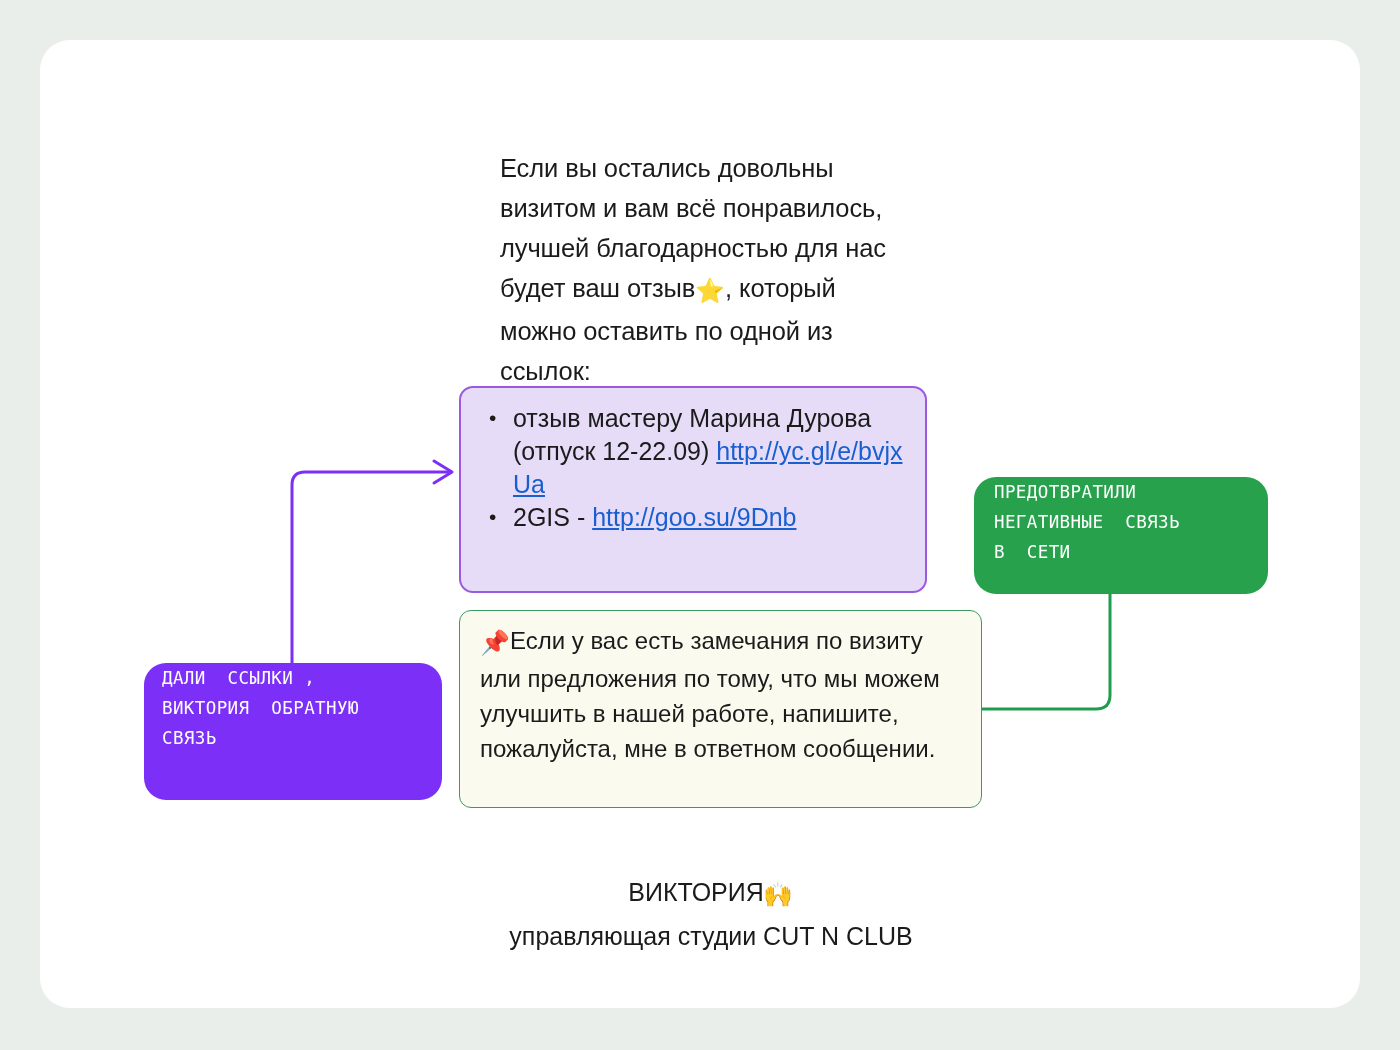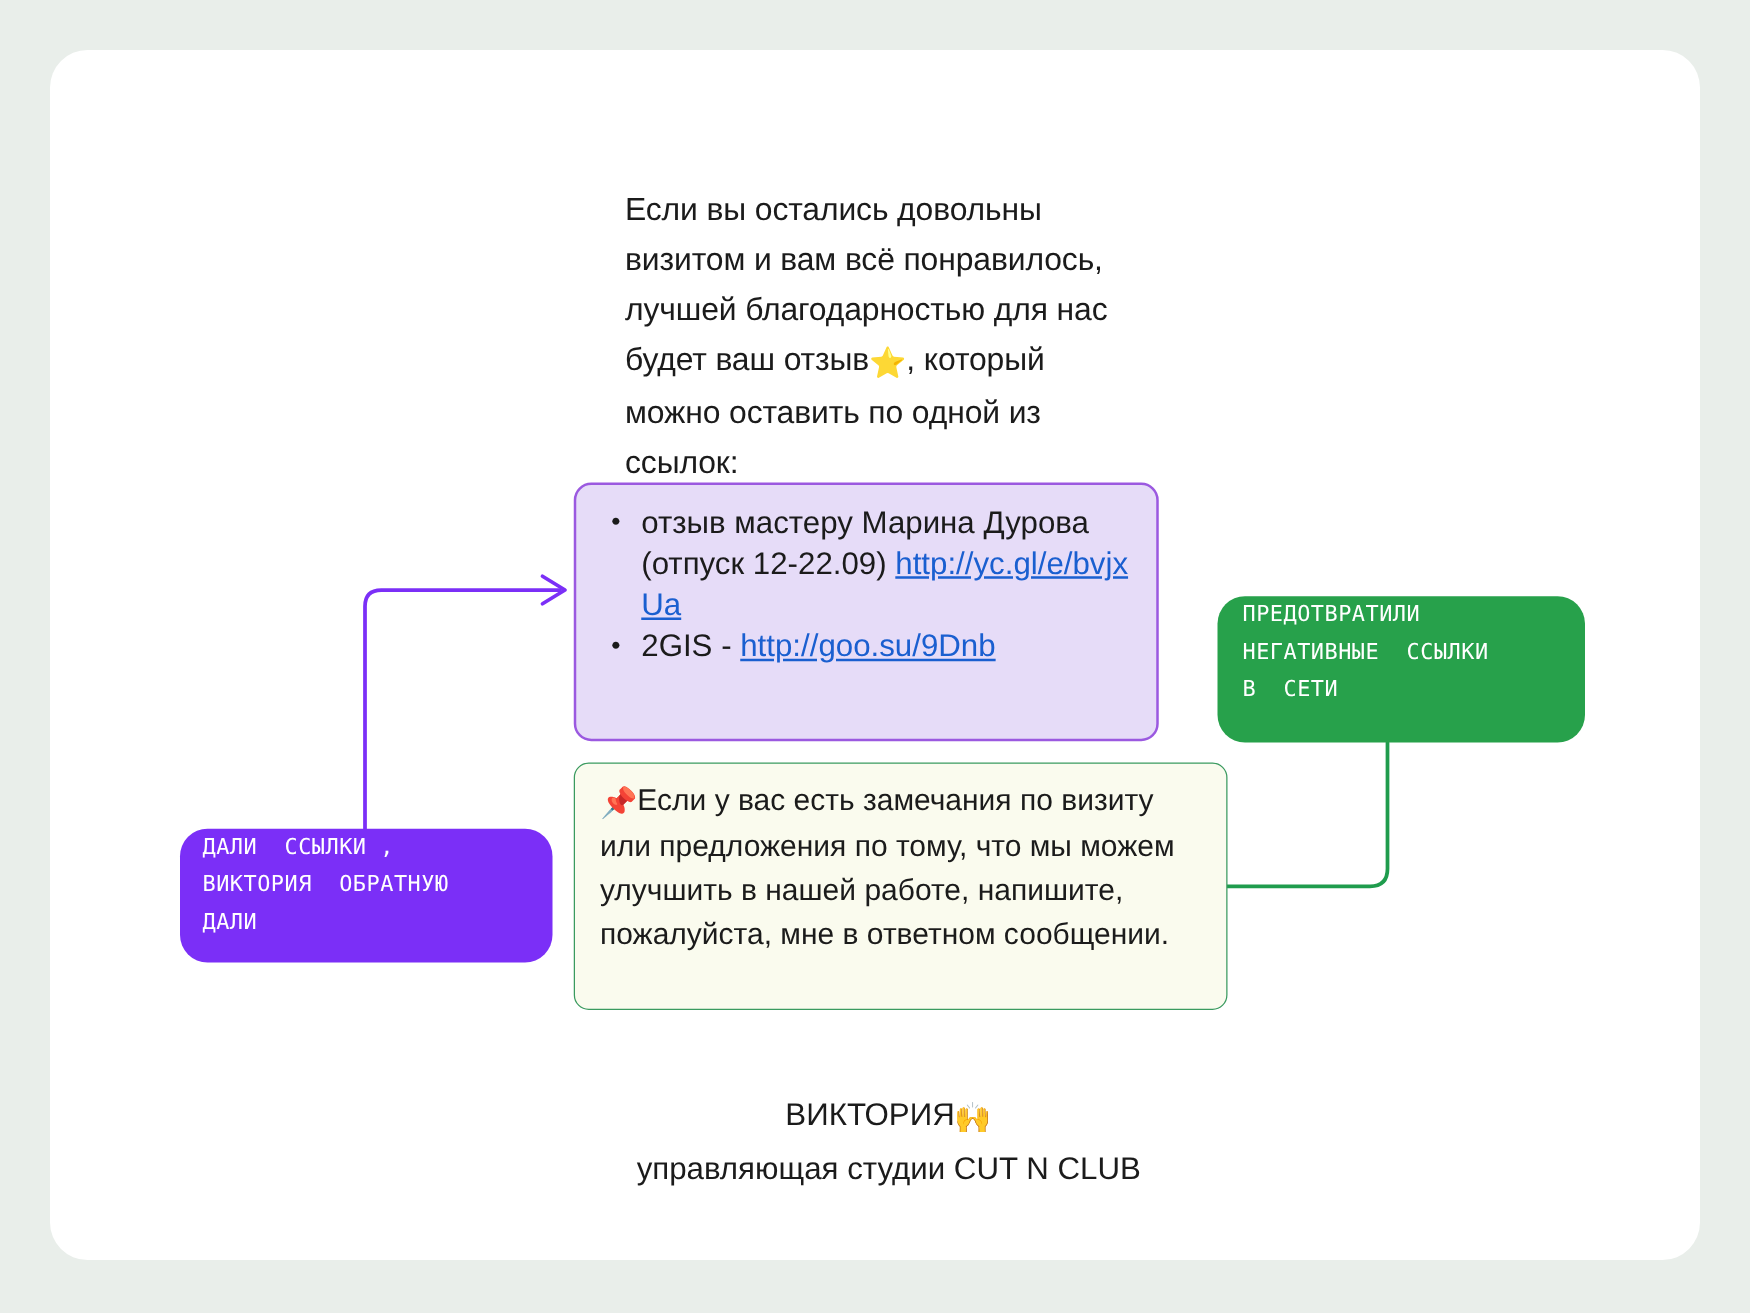--- a/index.html
+++ b/index.html
@@ -146,21 +146,21 @@
     font-family: "DejaVu Sans Mono", monospace;
     font-size: 17.5px;
     line-height: 30px;
     letter-spacing: 0.4px;
     border-radius: 22px;
   }
   #badge-links {
     left: 144px;
     top: 663px;
     width: 298px;
-    height: 107px;
+    height: 137px;
     background: #7b2ff7;
     padding: 0 18px;
   }
   #badge-negative {
     left: 974px;
     top: 477px;
     width: 294px;
     height: 117px;
     background: #27a14b;
     padding: 0 20px;
@@ -204,22 +204,22 @@
   </div>
 
   <div id="signature">
     <div class="sig-line"><span>ВИКТОРИЯ</span><span class="emoji">🙌</span></div>
     <div class="sig-line">управляющая студии CUT N CLUB</div>
   </div>
 
   <div class="badge" id="badge-links">
     <div class="badge-line">ДАЛИ  ССЫЛКИ ,</div>
     <div class="badge-line">ВИКТОРИЯ  ОБРАТНУЮ</div>
-    <div class="badge-line">ДАЛИ</div>
+    <div class="badge-line">СВЯЗЬ</div>
   </div>
 
   <div class="badge" id="badge-negative">
     <div class="badge-line">ПРЕДОТВРАТИЛИ</div>
-    <div class="badge-line">НЕГАТИВНЫЕ  ССЫЛКИ</div>
+    <div class="badge-line">НЕГАТИВНЫЕ  СВЯЗЬ</div>
     <div class="badge-line">В  СЕТИ</div>
   </div>
 
 </div>
 
 </body></html>

